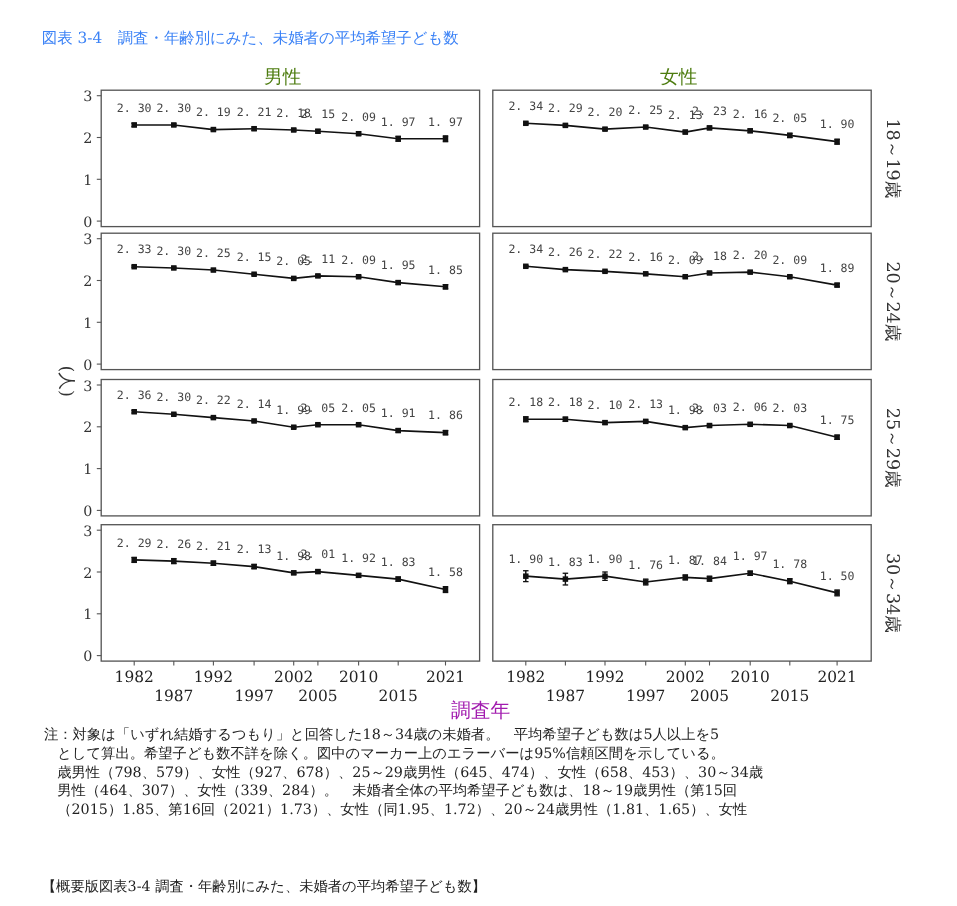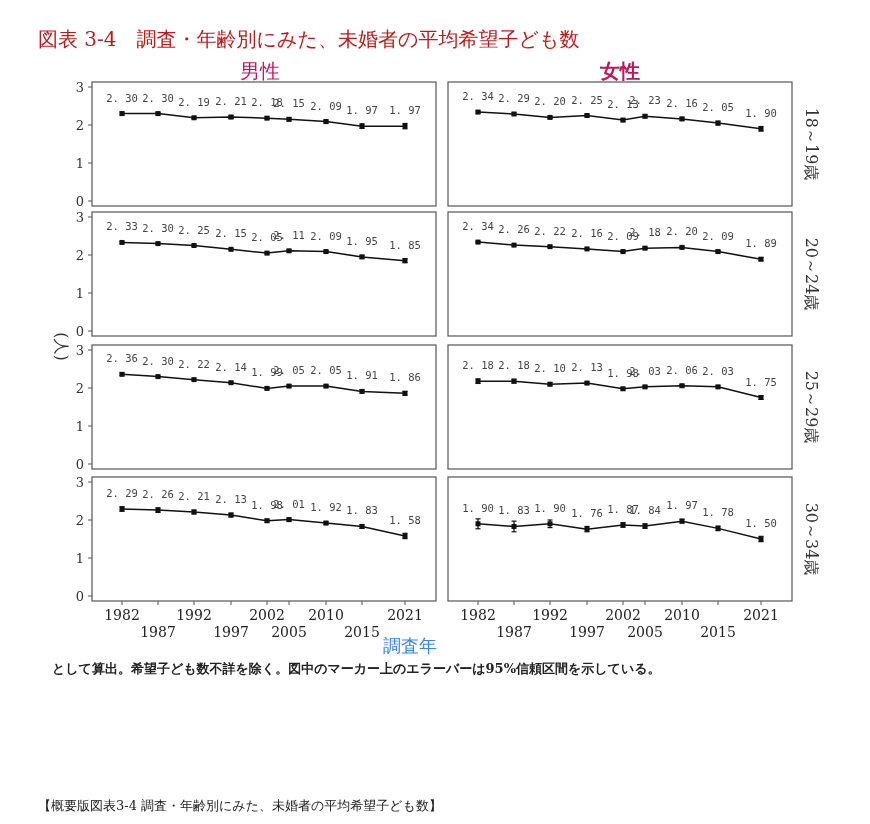--- a/index.html
+++ b/index.html
@@ -1,33 +1,33 @@
 <!DOCTYPE html>
 <html><head>
 <meta charset="utf-8">
 <style>
   html, body { margin:0; padding:0; background:#ffffff; }
   body { width:870px; height:824px; position:relative; overflow:hidden;
          font-family:"DejaVu Serif", "Liberation Serif", serif; color:#222; }
-  .title { position:absolute; left:38px; top:26px; font-size:20px; color:#b91c1c; white-space:nowrap; }
-  .col-head { position:absolute; top:58px; font-size:20px; color:#be185d; }
+  .title { position:absolute; left:38px; top:26px; font-size:14px; color:#3b82f6; white-space:nowrap; }
+  .col-head { position:absolute; top:58px; font-size:17px; color:#4d7c0f; }
   svg.chart { position:absolute; left:0; top:0; }
-  .xaxis-title { position:absolute; left:383px; top:634px; font-size:18px; color:#3b82f6;font-family:Liberation Mono, monospace; }
+  .xaxis-title { position:absolute; left:410px; top:634px; font-size:18px; color:#a21caf;font-family:Liberation Mono, monospace; }
   .ylabel { position:absolute; left:46px; top:336px; font-size:16px; color:#333; transform:rotate(90deg); transform-origin:center; }
   .notes { position:absolute; left:40px; top:660px; width:790px; font-size:13px; line-height:17px; color:#222; }
   .notes p { margin:0; }
-  .notes .ind { padding-left:12px;font-weight:bold; }
+  .notes .ind { padding-left:12px; }
   .source { position:absolute; left:38px; top:797px; font-size:13px; color:#222;text-align:right; }
 </style>
 </head>
 <body>
 
 <div class="title">図表 3-4　調査・年齢別にみた、未婚者の平均希望子ども数</div>
 <div class="col-head" style="left:240px;">男性</div>
-<div class="col-head" style="left:600px;font-weight:bold;">女性</div>
+<div class="col-head" style="left:600px;">女性</div>
 
 <svg class="chart" id="chart" width="870" height="660">
     <rect x="92" y="82" width="344" height="124" fill="#fff" stroke="#555" stroke-width="1.2"></rect>
     <line x1="88" y1="201" x2="92" y2="201" stroke="#555" stroke-width="1"></line>
     <text x="84" y="206" text-anchor="end" font-size="13" fill="#333" font-family="&quot;DejaVu Serif&quot;, &quot;Liberation Serif&quot;, serif">0</text>
     <line x1="88" y1="163" x2="92" y2="163" stroke="#555" stroke-width="1"></line>
     <text x="84" y="168" text-anchor="end" font-size="13" fill="#333" font-family="&quot;DejaVu Serif&quot;, &quot;Liberation Serif&quot;, serif">1</text>
     <line x1="88" y1="125" x2="92" y2="125" stroke="#555" stroke-width="1"></line>
     <text x="84" y="130" text-anchor="end" font-size="13" fill="#333" font-family="&quot;DejaVu Serif&quot;, &quot;Liberation Serif&quot;, serif">2</text>
     <line x1="88" y1="87" x2="92" y2="87" stroke="#555" stroke-width="1"></line>
@@ -470,15 +470,19 @@
     <text x="718" y="637" text-anchor="middle" font-size="14" fill="#222" font-family="&quot;DejaVu Serif&quot;, &quot;Liberation Serif&quot;, serif">2015</text>
     <line x1="761" y1="601" x2="761" y2="605" stroke="#555" stroke-width="1"></line>
     <text x="761" y="620" text-anchor="middle" font-size="14" fill="#222" font-family="&quot;DejaVu Serif&quot;, &quot;Liberation Serif&quot;, serif">2021</text>
     <text x="806" y="539" text-anchor="middle" font-size="16" fill="#333" font-family="&quot;DejaVu Serif&quot;, &quot;Liberation Serif&quot;, serif" transform="rotate(90 806 539)">30～34歳</text>
   </svg>
 
 <div class="ylabel">(人)</div>
 <div class="xaxis-title">調査年</div>
 
 <div class="notes">
+  <p>注：対象は「いずれ結婚するつもり」と回答した18～34歳の未婚者。　平均希望子ども数は5人以上を5</p>
   <p class="ind">として算出。希望子ども数不詳を除く。図中のマーカー上のエラーバーは95%信頼区間を示している。</p>
+  <p class="ind">歳男性（798、579）、女性（927、678）、25～29歳男性（645、474）、女性（658、453）、30～34歳</p>
+  <p class="ind">男性（464、307）、女性（339、284）。　未婚者全体の平均希望子ども数は、18～19歳男性（第15回</p>
+  <p class="ind">（2015）1.85、第16回（2021）1.73）、女性（同1.95、1.72）、20～24歳男性（1.81、1.65）、女性</p>
 </div>
 <div class="source">【概要版図表3-4 調査・年齢別にみた、未婚者の平均希望子ども数】</div>
 
 </body></html>

